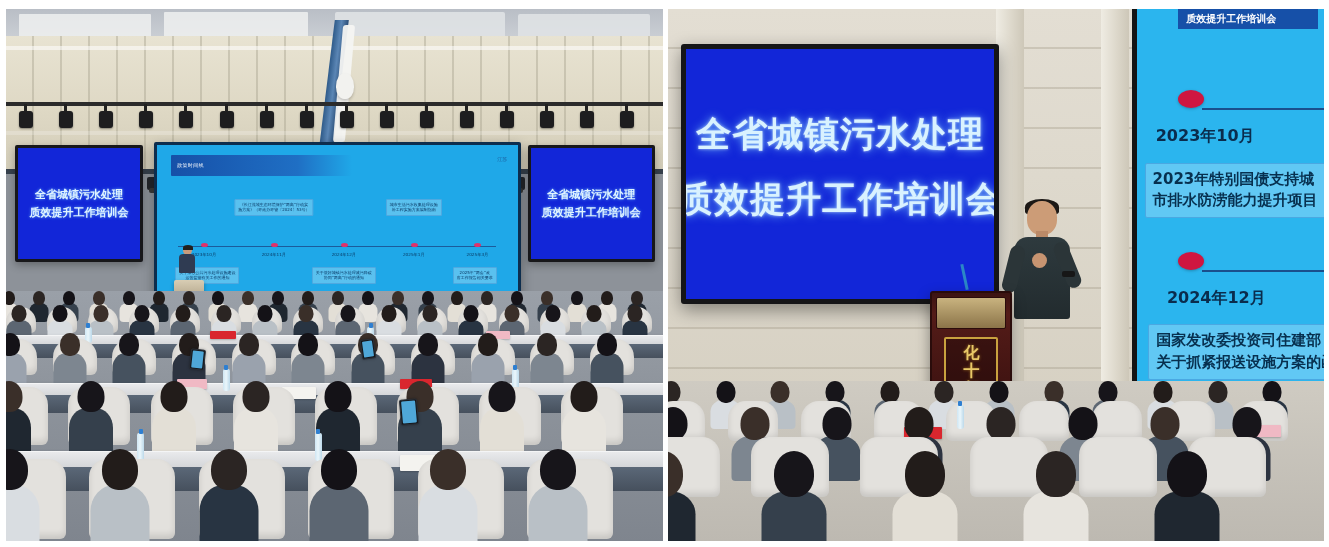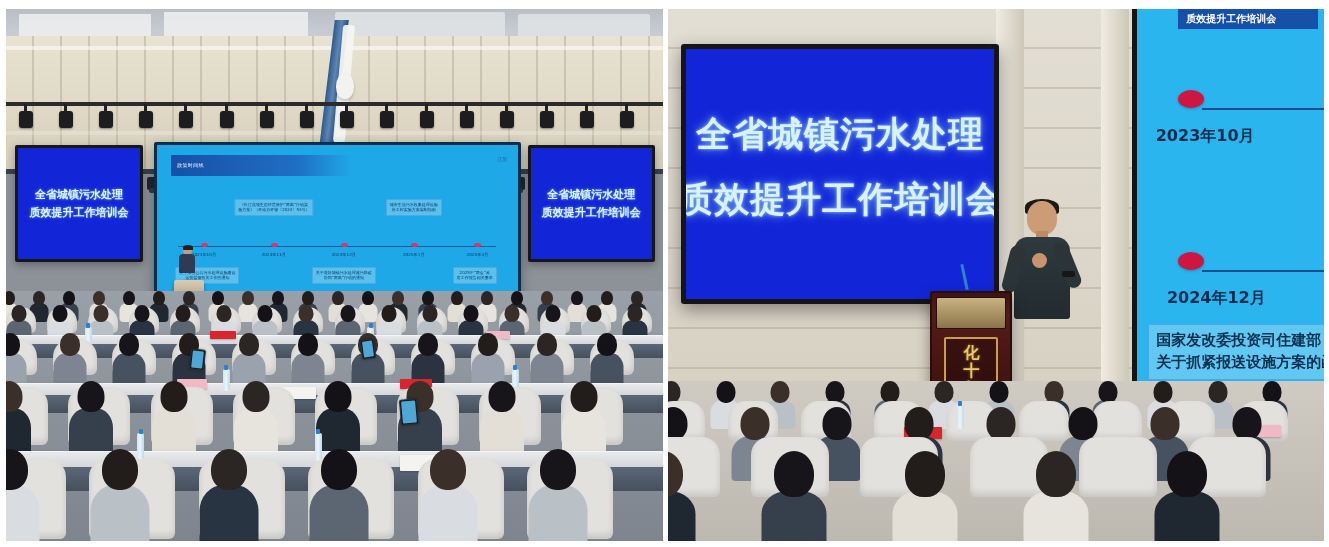--- a/index.html
+++ b/index.html
@@ -614,20 +614,24 @@
     </div>
 
     <div class="r-sidescreen">
       <div class="r-slidehead">
         <span>质效提升工作培训会</span>
       </div>
 
       <div class="r-node" style="left:22%;top:20%;"></div>
       <div class="r-nodeline" style="left:35%;top:24.5%;width:65%;"></div>
       <div class="r-date" style="left:10%;top:29%;">2023年10月</div>
+      <div class="r-cap" style="left:4%;top:38%;">
+        <div>2023年特别国债支持城</div>
+        <div>市排水防涝能力提升项目</div>
+      </div>
 
       <div class="r-node" style="left:22%;top:60%;"></div>
       <div class="r-nodeline" style="left:35%;top:64.5%;width:65%;"></div>
       <div class="r-date" style="left:16%;top:69%;">2024年12月</div>
       <div class="r-cap" style="left:6%;top:78%;">
         <div>国家发改委投资司住建部</div>
         <div>关于抓紧报送设施方案的函</div>
       </div>
     </div>
 

